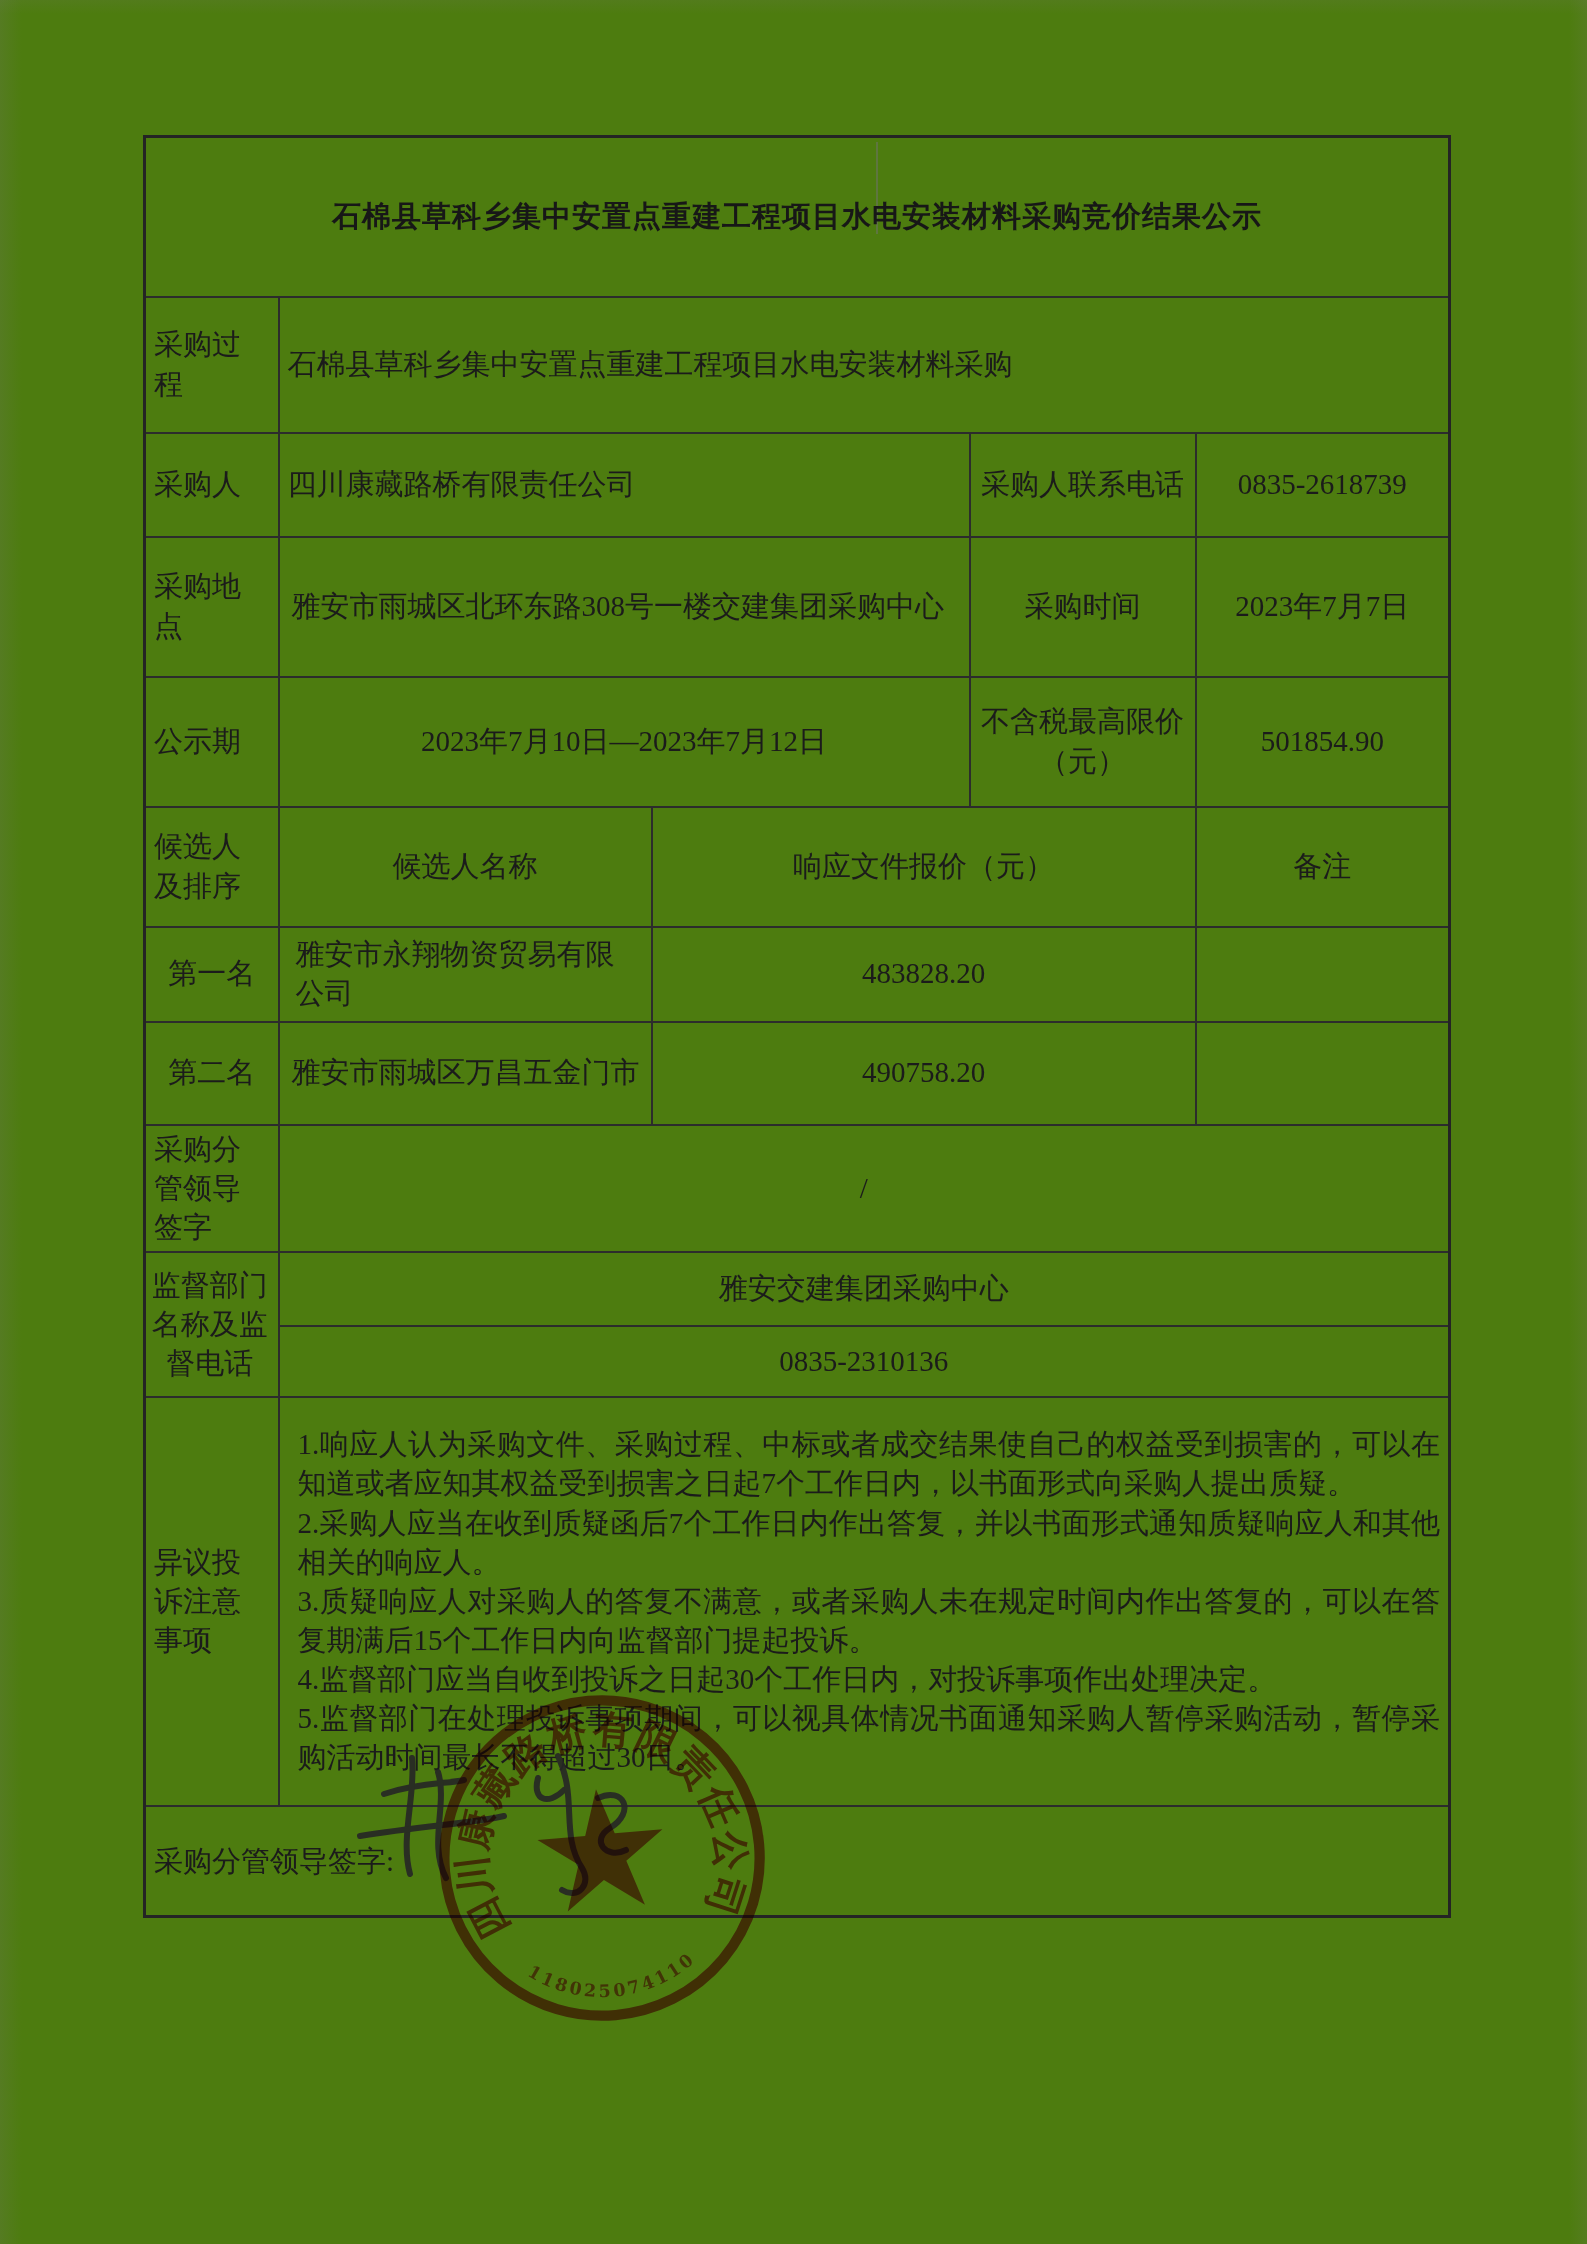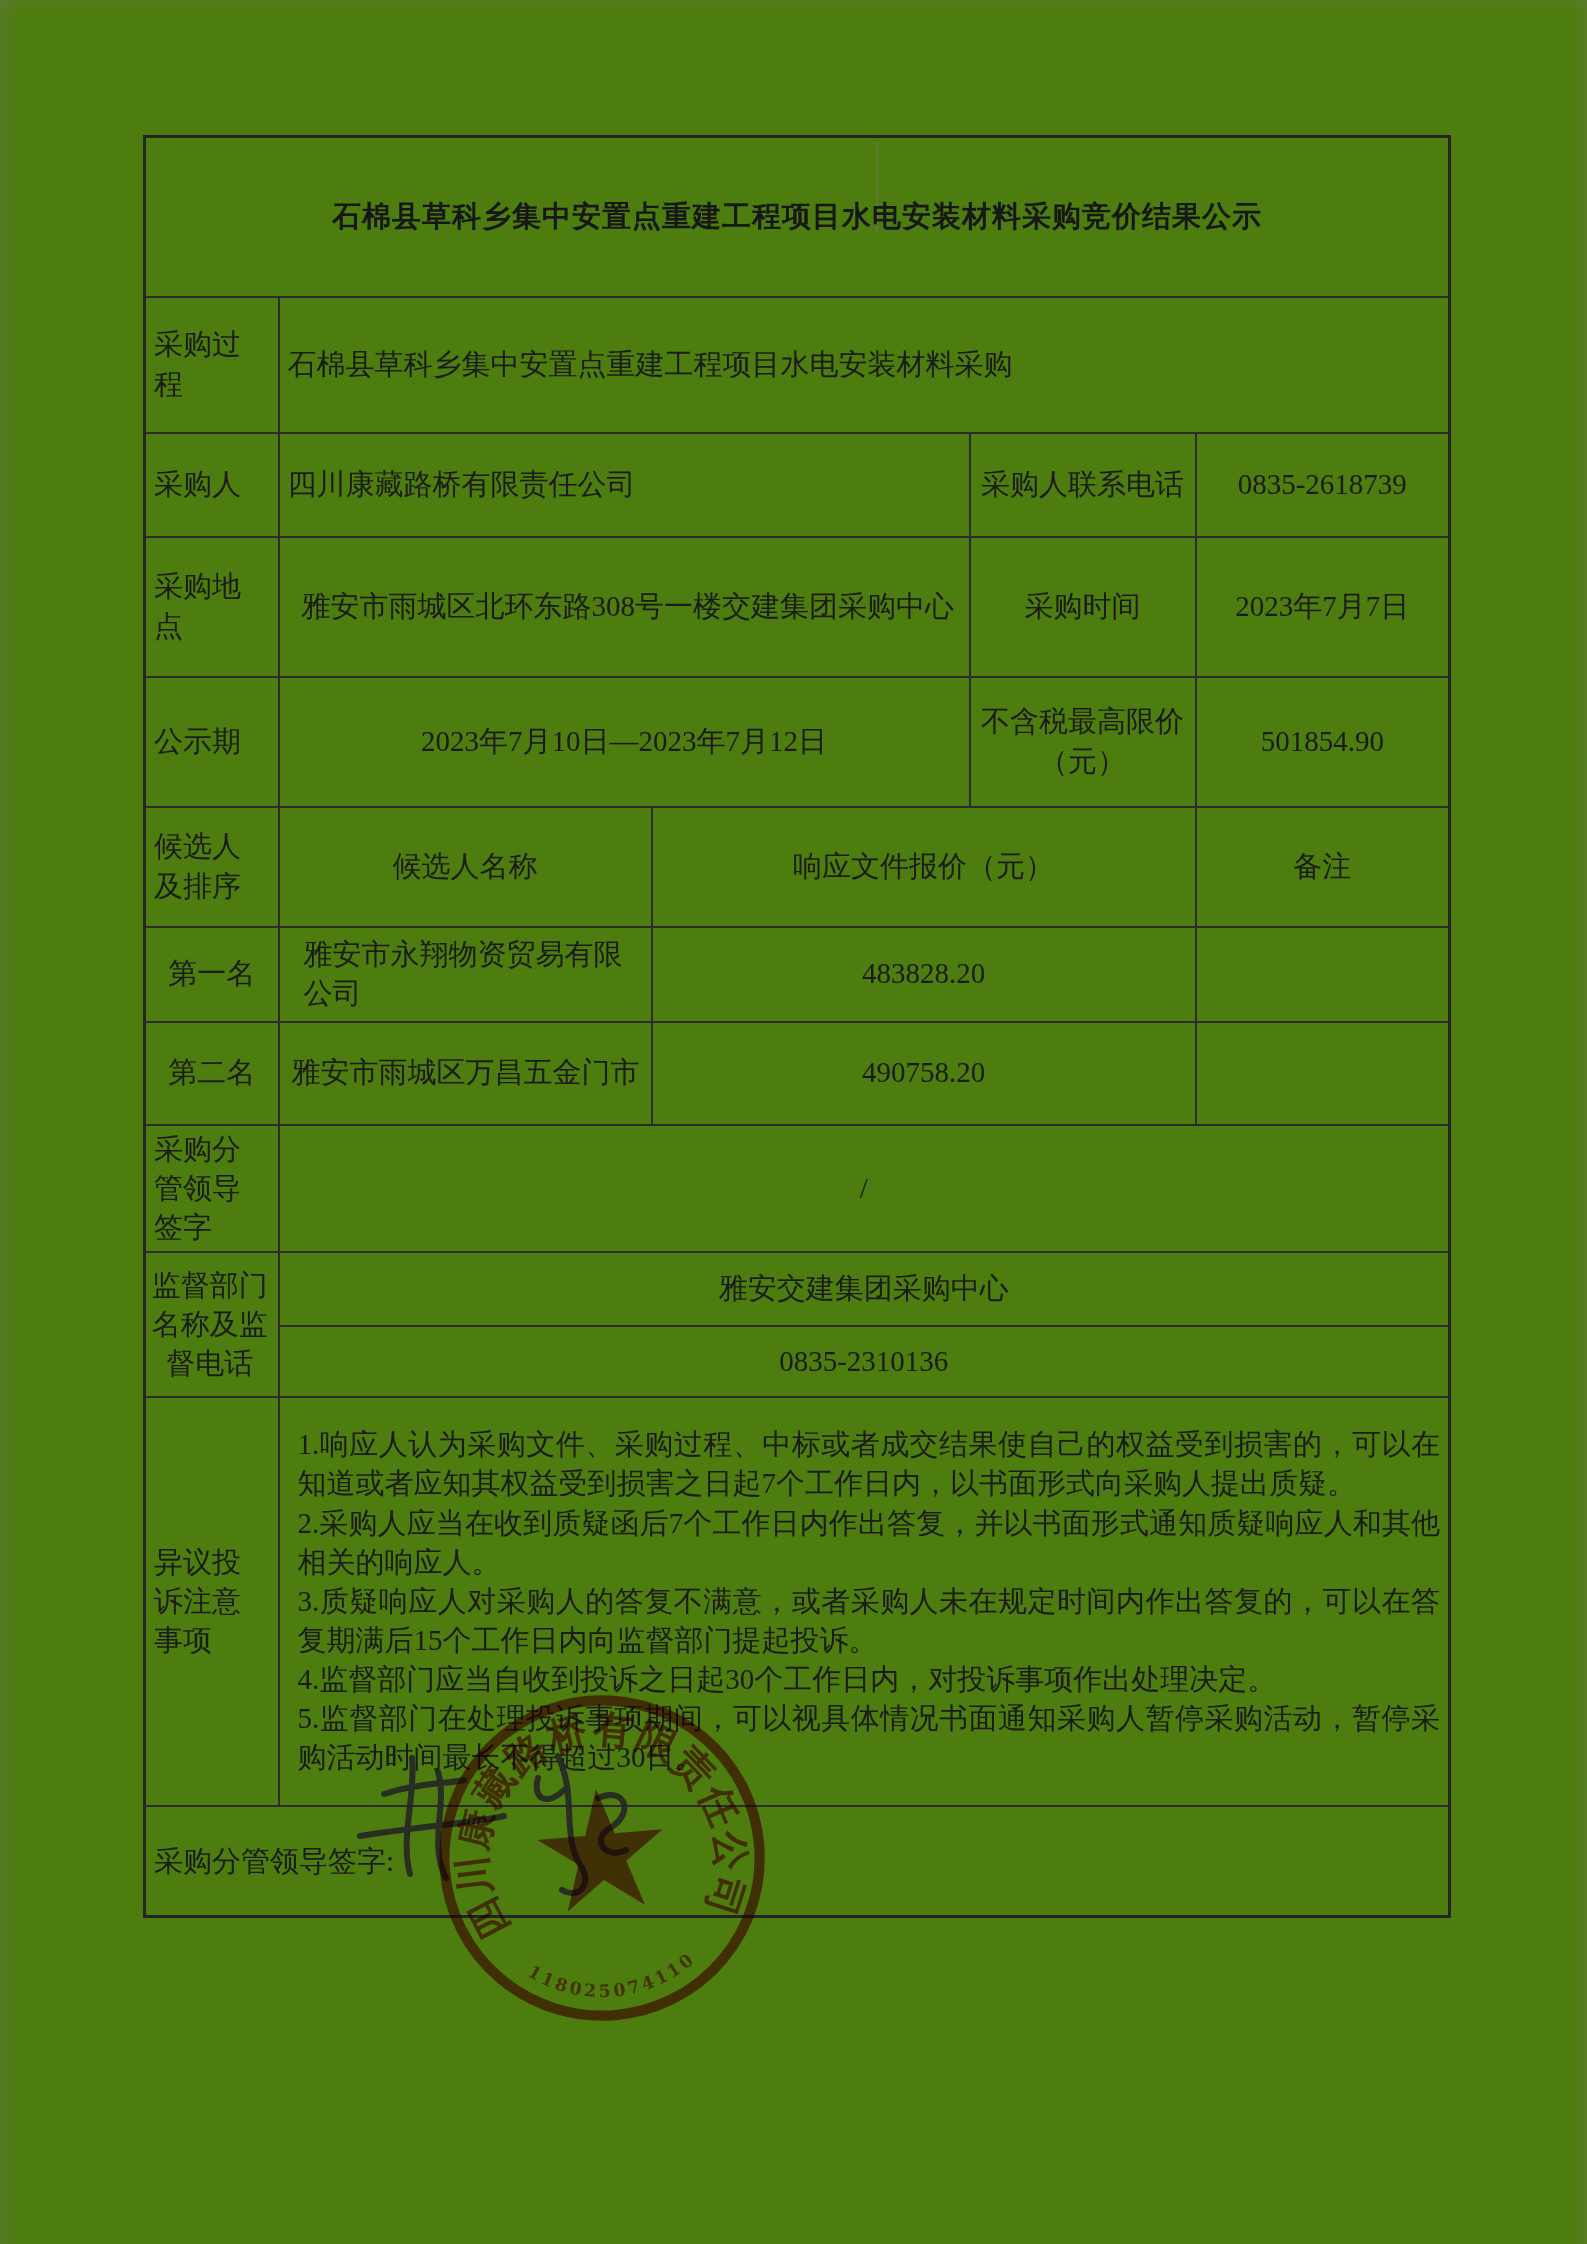--- a/index.html
+++ b/index.html
@@ -99,42 +99,42 @@
 
     <tr style="height:104px">
       <td class="lab">采购人</td>
       <td colspan="2" class="left">四川康藏路桥有限责任公司</td>
       <td class="center">采购人联系电话</td>
       <td class="center">0835-2618739</td>
     </tr>
 
     <tr style="height:140px">
       <td class="lab">采购地点</td>
-      <td colspan="2" class="left" style="padding-left:22px">雅安市雨城区北环东路308号一楼交建集团采购中心</td>
+      <td colspan="2" class="left" style="padding-left:12px">雅安市雨城区北环东路308号一楼交建集团采购中心</td>
       <td class="center">采购时间</td>
       <td class="center">2023年7月7日</td>
     </tr>
 
     <tr style="height:130px">
       <td class="lab">公示期</td>
       <td colspan="2" class="center">2023年7月10日—2023年7月12日</td>
       <td class="center">不含税最高限价（元）</td>
       <td class="center">501854.90</td>
     </tr>
 
     <tr style="height:120px">
       <td class="lab">候选人及排序</td>
       <td class="center">候选人名称</td>
       <td colspan="2" class="center">响应文件报价（元）</td>
       <td class="center">备注</td>
     </tr>
 
     <tr style="height:95px">
       <td class="center">第一名</td>
-      <td class="left" style="padding-left:24px">雅安市永翔物资贸易有限公司</td>
+      <td class="left" style="padding-left:16px">雅安市永翔物资贸易有限公司</td>
       <td colspan="2" class="center">483828.20</td>
       <td class="center"></td>
     </tr>
 
     <tr style="height:103px">
       <td class="center">第二名</td>
       <td class="left" style="padding-left:12px">雅安市雨城区万昌五金门市</td>
       <td colspan="2" class="center">490758.20</td>
       <td class="center"></td>
     </tr>

